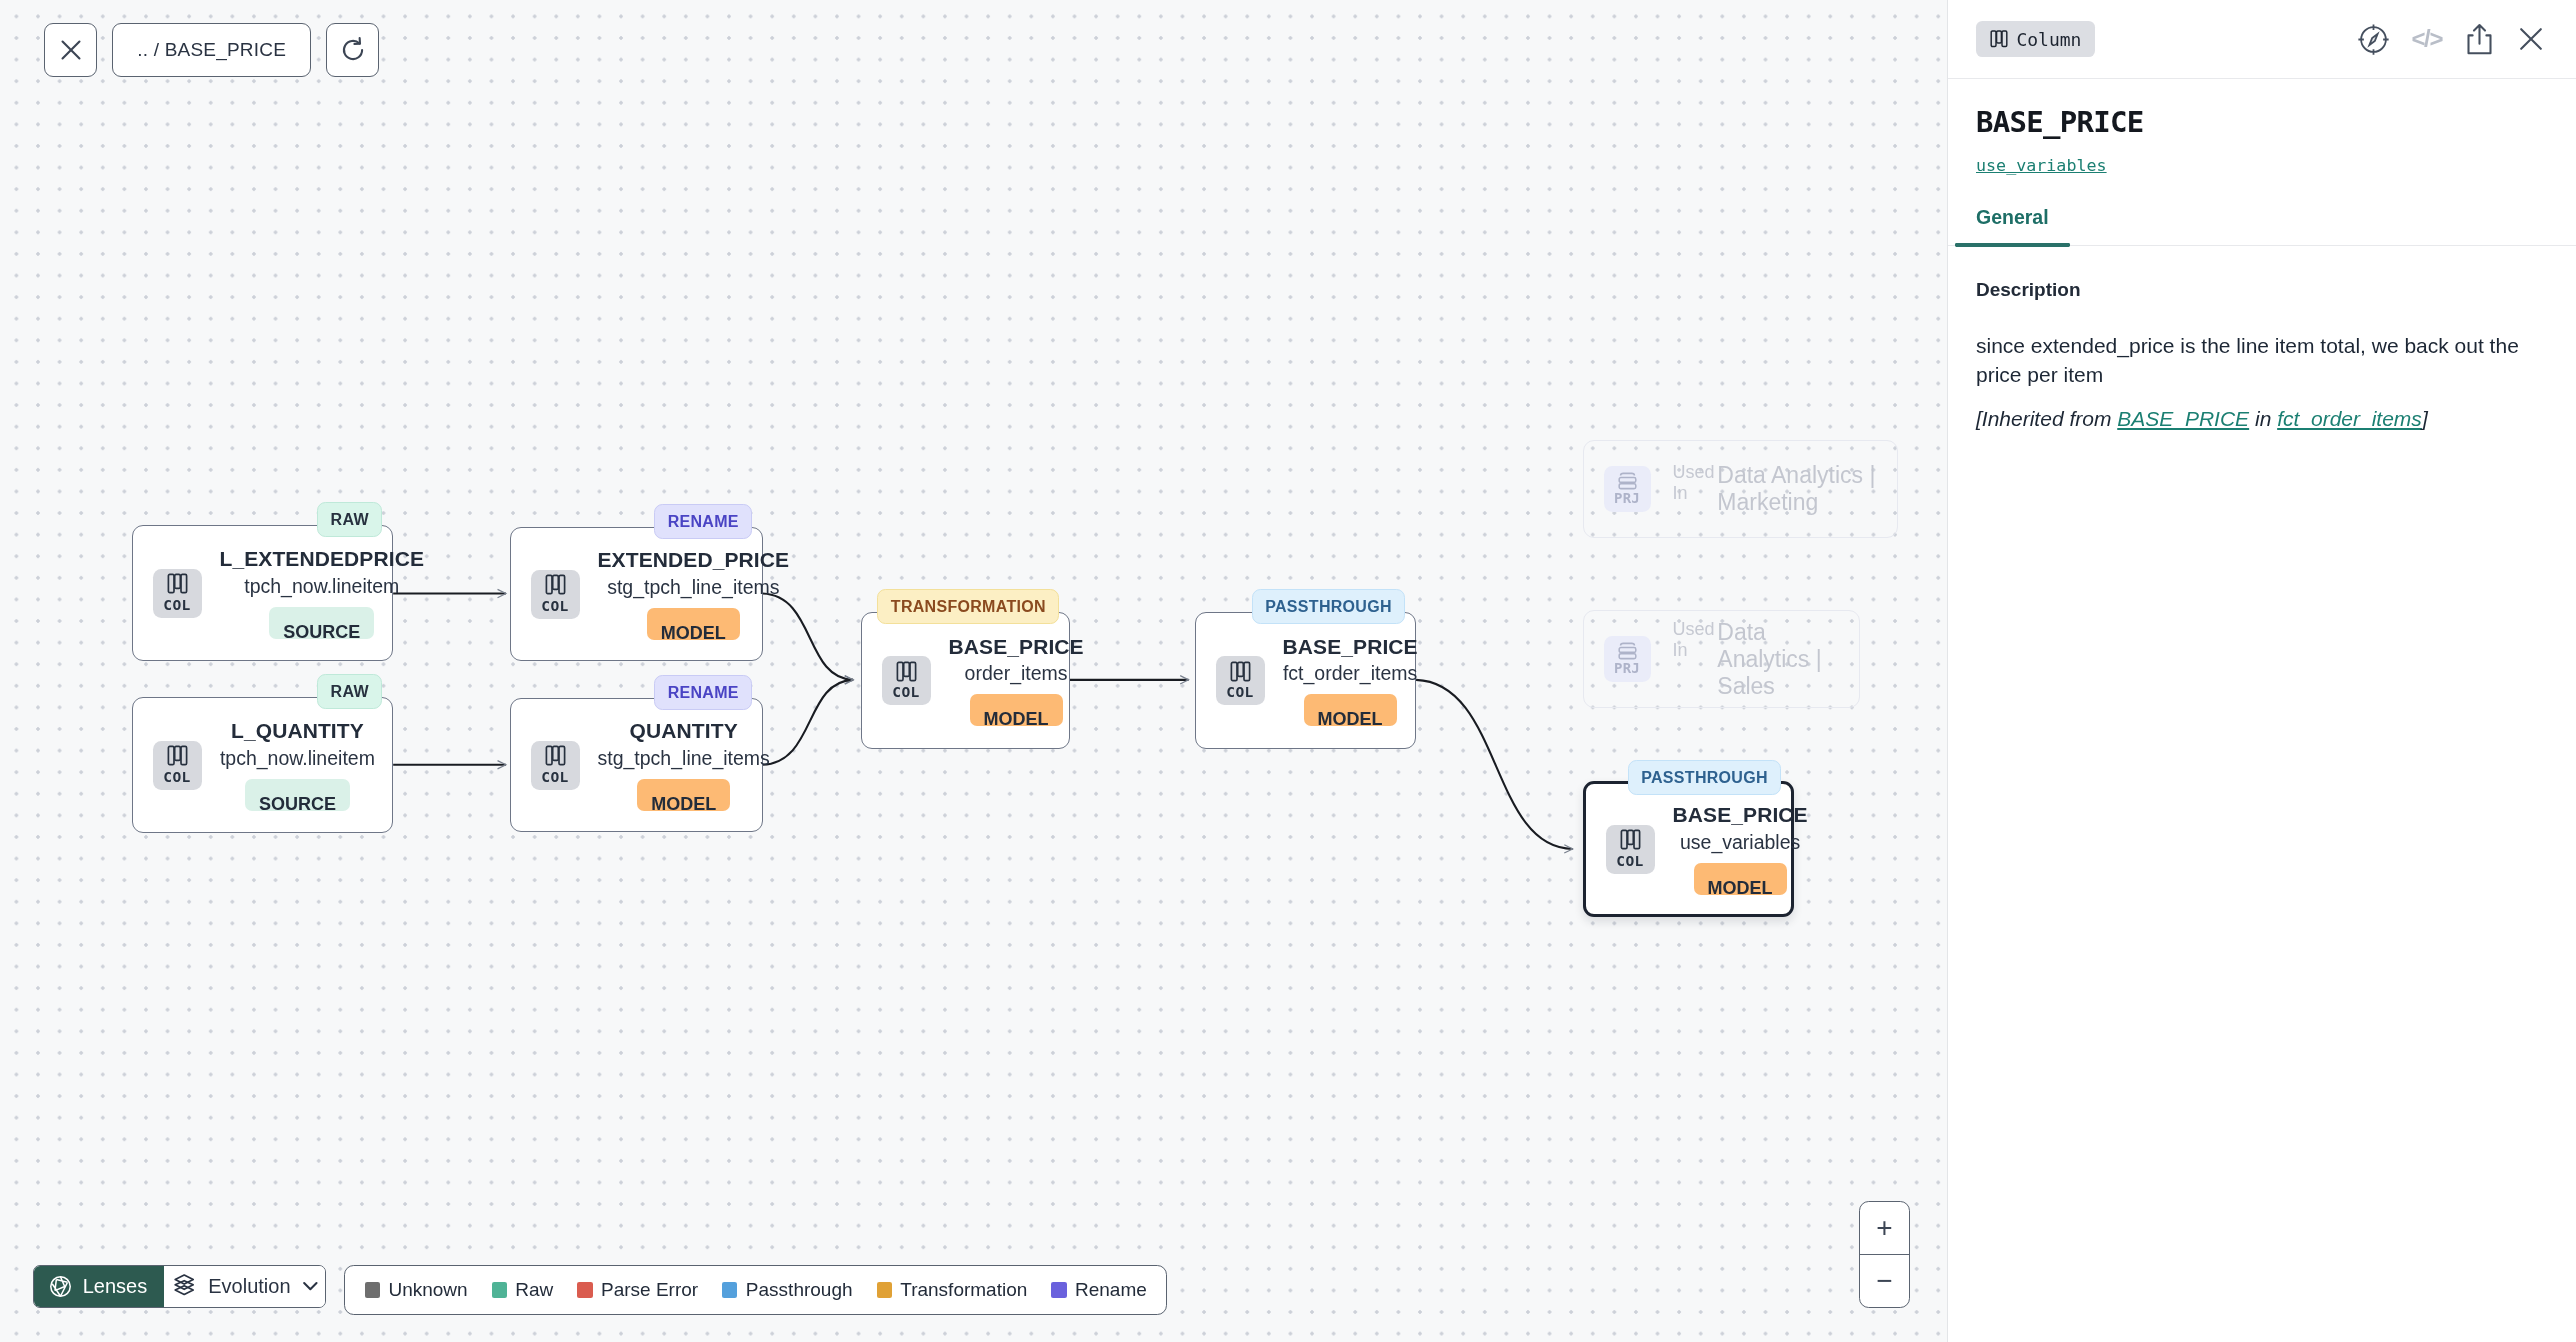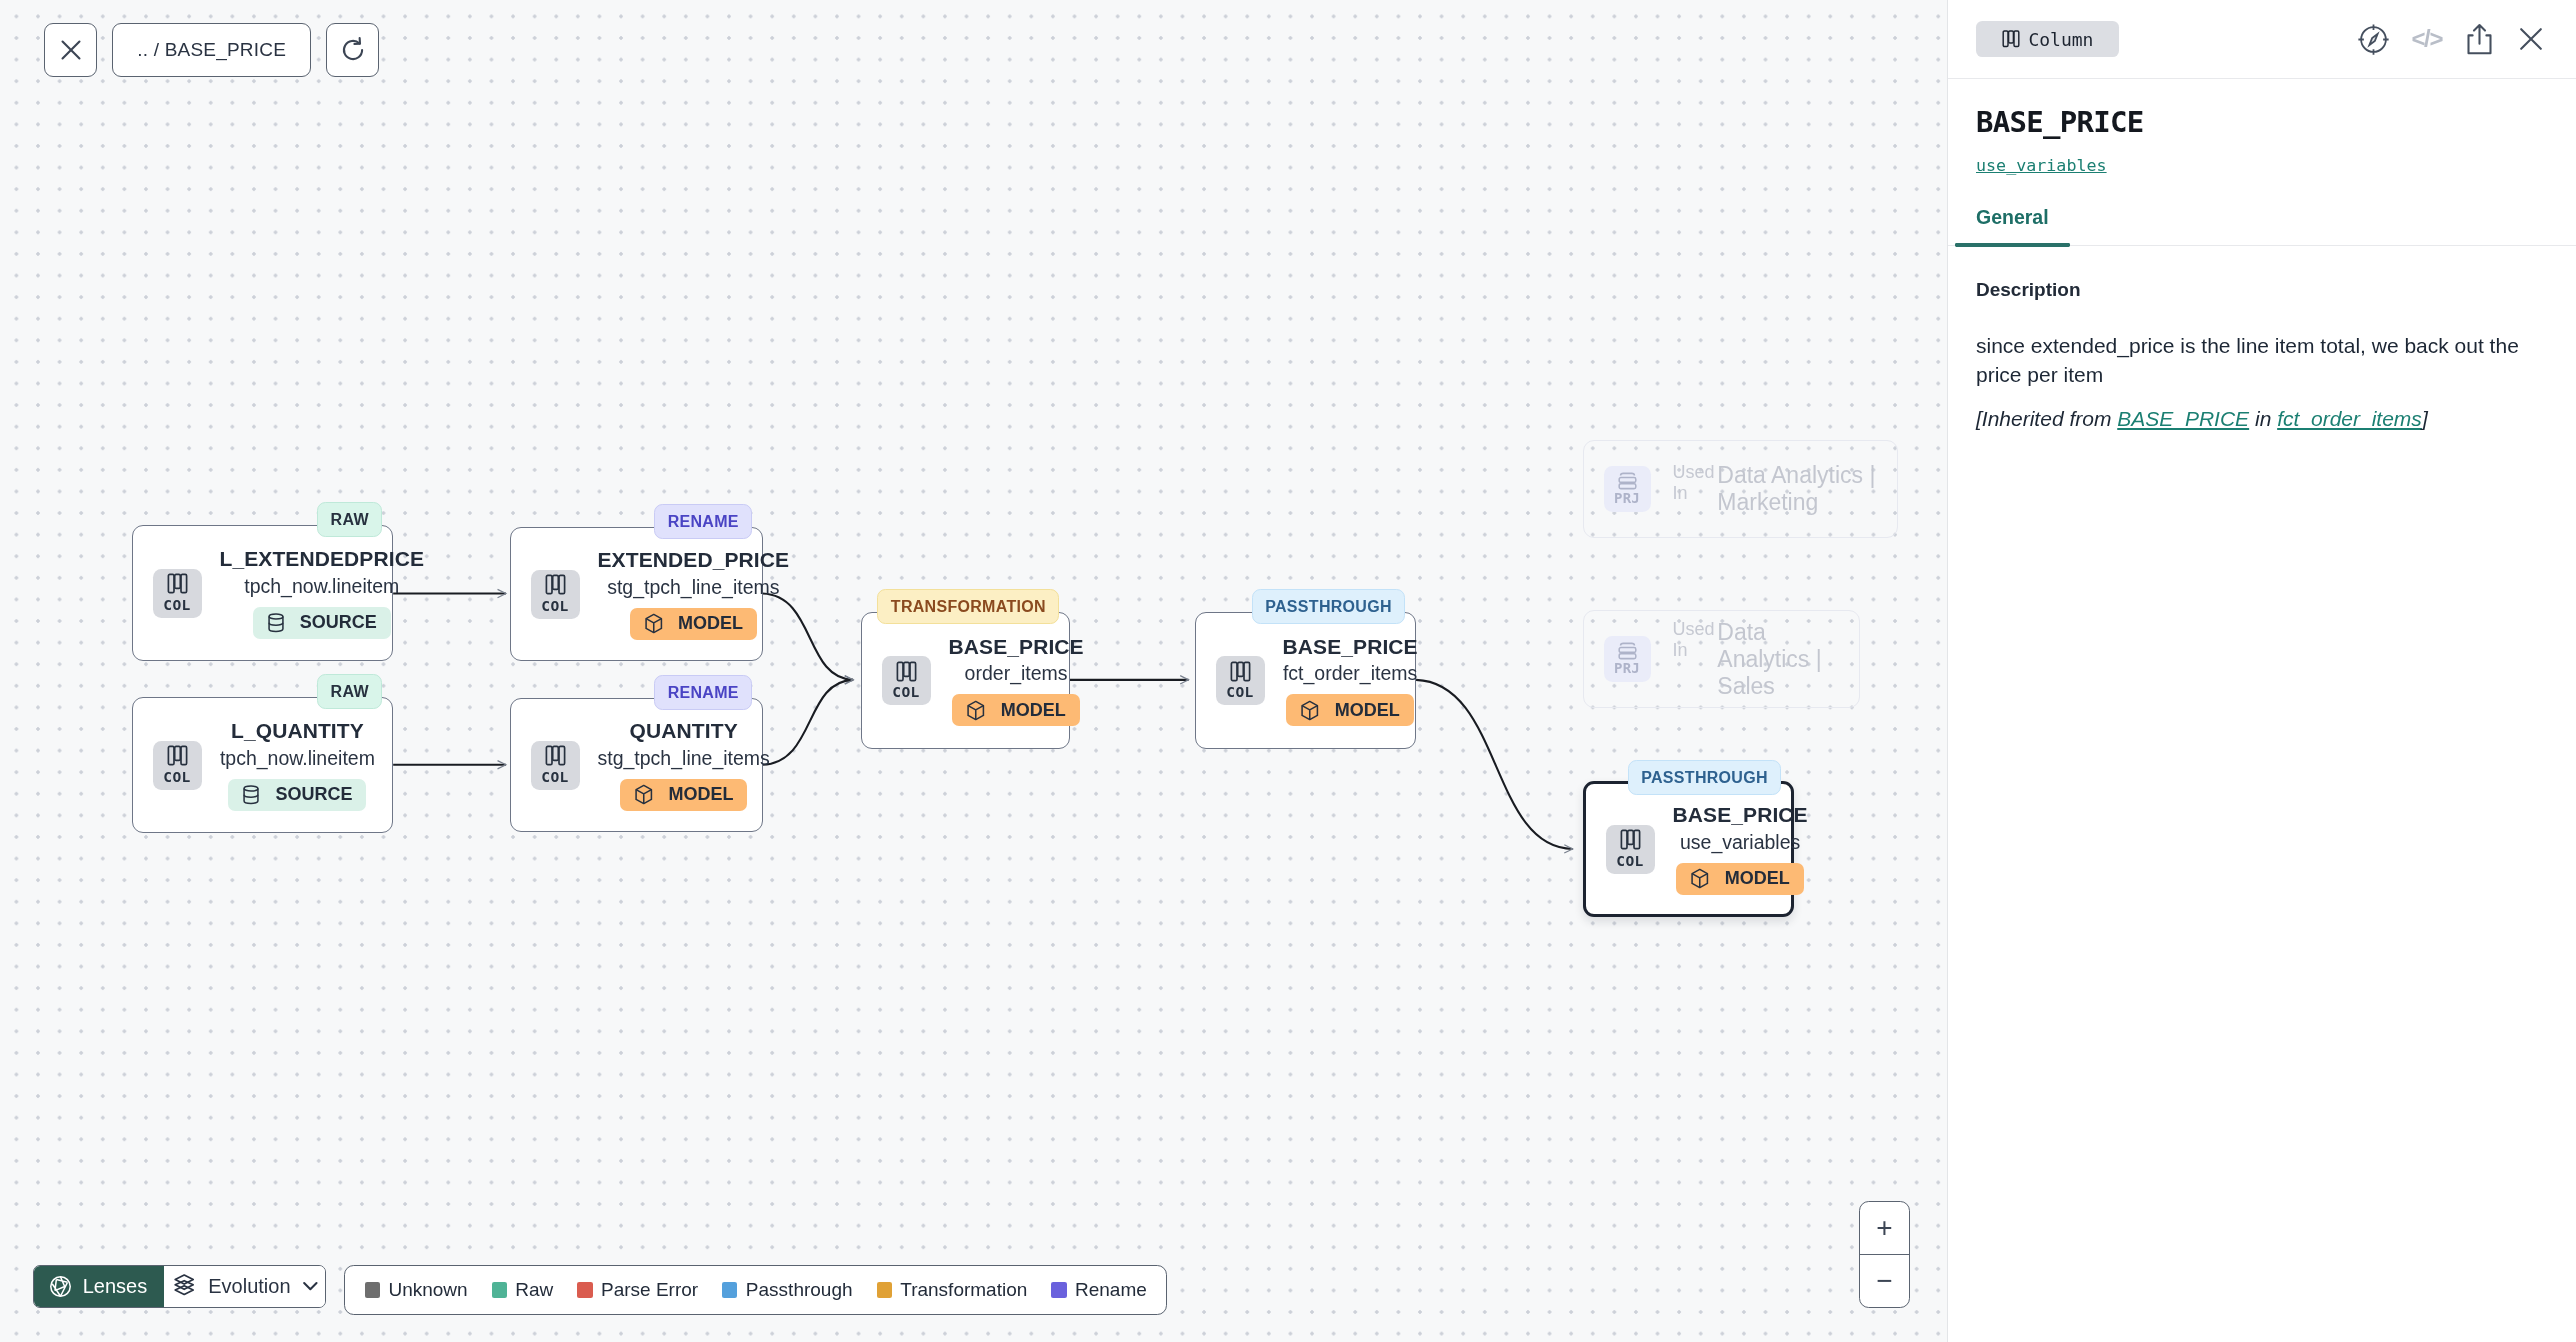--- a/index.html
+++ b/index.html
@@ -44,21 +44,21 @@
     flex:0 0 auto; width:49px; height:49px; border-radius:8.4px; background:#d7d9de;
     display:flex; flex-direction:column; align-items:center; justify-content:center; gap:1.4px;
     color:#27313f;
   }
   .chip-label { font-family:"DejaVu Sans Mono", monospace; font-size:14.6px; font-weight:700; letter-spacing:0.3px; }
   .node-main { flex:1; display:flex; flex-direction:column; align-items:center; gap:3.5px; }
   .node-title { font-size:21px; font-weight:700; color:#232c3a; letter-spacing:0.1px; }
   .node-sub   { font-size:19.5px; color:#2a3342; }
   .node-pill {
     margin-top:5.6px; height:32px; border-radius:7px; padding:0 14px;
-    display:flex; align-items:center; gap:15px; font-size:18px; font-weight:700; color:#232c3a;
+    display:flex; align-items:center; gap:15px; font-size:18px; font-weight:700; color:#232c3a;flex-direction:column;
   }
   .pill-source { background:#daf1e8; }
   .pill-model  { background:#fdba74; }
 
   
   .ghost {
     position:absolute; border:1.4px solid #e7e9f0; border-radius:11px;
     display:flex; align-items:center; gap:22px; padding:0 19.5px;
   }
   .ghost-chip {
@@ -101,21 +101,21 @@
     font-size:28px; font-weight:400; color:#3c4554; cursor:pointer; }
   .zoom-btn:first-child { border-bottom:1.4px solid #5a6370; }
 
   
   .panel { width:629px; height:1343px; background:#fff; border-left:0.7px solid #e3e5e8; display:flex; flex-direction:column; }
   .panel-header {
     height:79px; display:flex; align-items:center; justify-content:space-between;
     padding:0 31px 0 28px; border-bottom:0.7px solid #e8e9ec;
   }
   .type-badge {
-    height:36px; background:#dcdee3; border-radius:6.3px; padding:0 26px;
+    height:36px; background:#dcdee3; border-radius:6.3px; padding:0 14px;
     display:flex; align-items:center; gap:8.4px; color:#1d2430;
     font-family:"DejaVu Sans Mono", monospace; font-size:18px;
   }
   .hdr-icons { display:flex; align-items:center; gap:22px; }
   .hdr-icon { display:flex; align-items:center; justify-content:center; cursor:pointer; color:#454f5e; }
   .hdr-icon.disabled { color:#b9bec8; cursor:default; }
   .code-glyph { font-size:24px; font-weight:700; letter-spacing:-1.4px; font-family:"Liberation Sans",sans-serif; }
 
   .panel-titleblock { padding:26.4px 28px 0 28px; }
   .panel-title { font-family:"DejaVu Sans Mono", monospace; font-size:29px; font-weight:700; color:#14181f; letter-spacing:-0.7px; }

